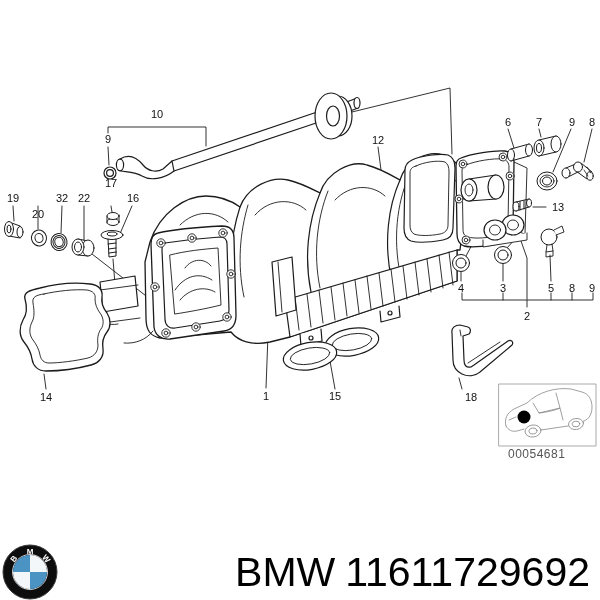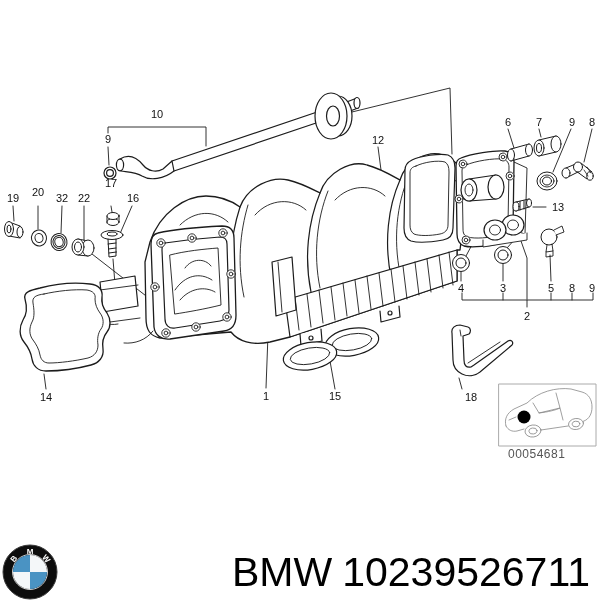--- a/index.html
+++ b/index.html
@@ -265,36 +265,36 @@
 <div id="callout-layer">
       <div class="callout" style="left: 157px; top: 114px;">10</div>
       <div class="callout" style="left: 108px; top: 139px;">9</div>
       <div class="callout" style="left: 378px; top: 140px;">12</div>
       <div class="callout" style="left: 508px; top: 122px;">6</div>
       <div class="callout" style="left: 539px; top: 122px;">7</div>
       <div class="callout" style="left: 572px; top: 122px;">9</div>
       <div class="callout" style="left: 592px; top: 122px;">8</div>
       <div class="callout" style="left: 558px; top: 207px;">13</div>
       <div class="callout" style="left: 13px; top: 198px;">19</div>
-      <div class="callout" style="left: 38px; top: 192px;">20</div>
+      <div class="callout" style="left: 38px; top: 214px;">20</div>
       <div class="callout" style="left: 62px; top: 198px;">32</div>
       <div class="callout" style="left: 84px; top: 198px;">22</div>
       <div class="callout" style="left: 111px; top: 183px;">17</div>
       <div class="callout" style="left: 133px; top: 198px;">16</div>
       <div class="callout" style="left: 461px; top: 288px;">4</div>
       <div class="callout" style="left: 503px; top: 288px;">3</div>
       <div class="callout" style="left: 551px; top: 288px;">5</div>
       <div class="callout" style="left: 572px; top: 288px;">8</div>
       <div class="callout" style="left: 592px; top: 288px;">9</div>
       <div class="callout" style="left: 527px; top: 316px;">2</div>
       <div class="callout" style="left: 46px; top: 397px;">14</div>
       <div class="callout" style="left: 266px; top: 396px;">1</div>
       <div class="callout" style="left: 335px; top: 396px;">15</div>
       <div class="callout" style="left: 462px; top: 397px; margin-left: 9px;">18</div>
     </div>
 
 <div class="thumb-code">00054681</div>
 
 <div class="footer-text">
-  <span>BMW</span><span class="pn">10239526711</span>
+  <span>BMW</span><span class="pn">11611729692</span>
 </div>
 
 </div>
 
 </body></html>

